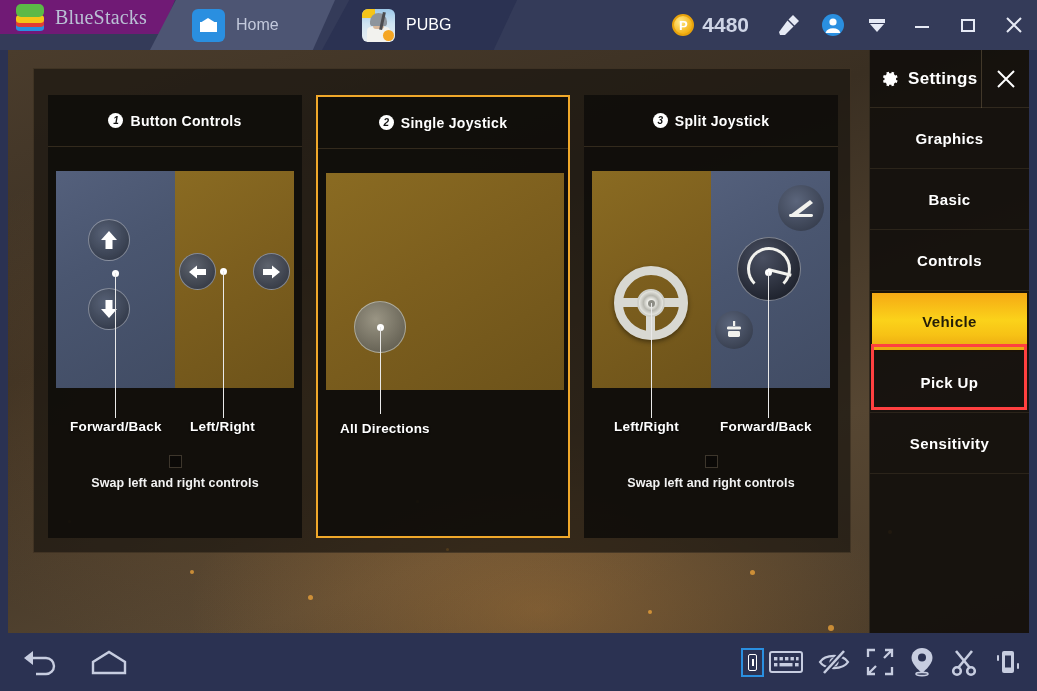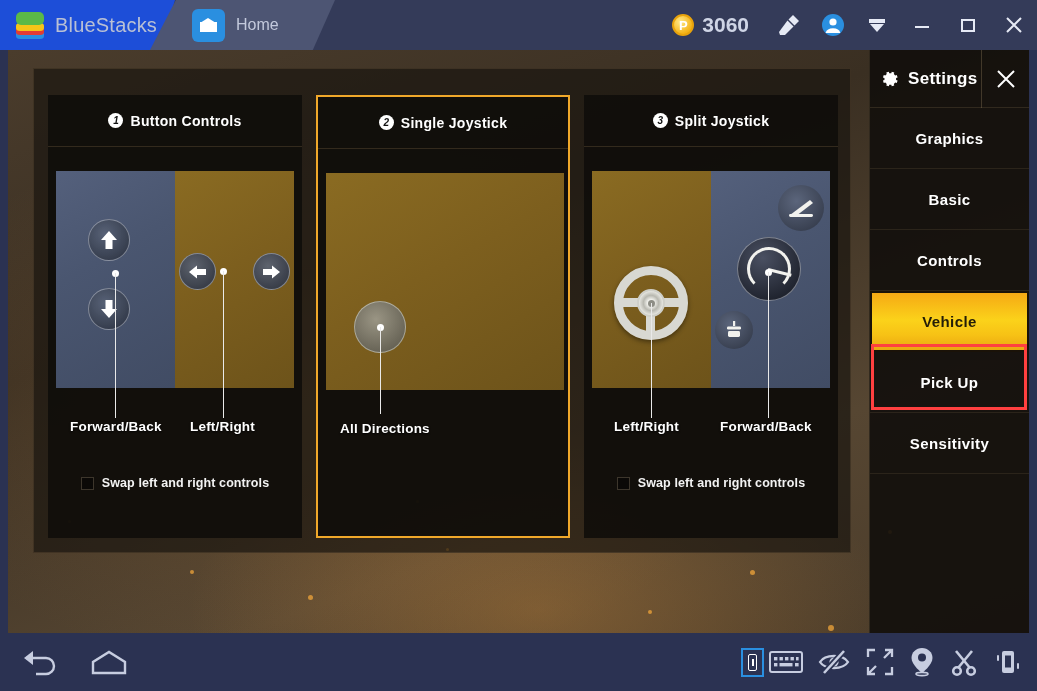--- a/index.html
+++ b/index.html
@@ -12,25 +12,26 @@
 
   
   .titlebar {
     position: absolute; top: 0; left: 0;
     width: 1037px; height: 50px;
     background: #343b59;
     display: flex; align-items: center;
   }
   .brand {
     position: absolute; left: 0; top: 0;
-    width: 175px; height: 50px;
-    background: #1d4ed8;
+    width: 175px; height: 34px;
+    background: #701a75;
     display: flex; align-items: center;
     padding-left: 16px;
     clip-path: polygon(0 0, 100% 0, 92% 100%, 0% 100%);
+    font-family: Liberation Serif, serif;
   }
   .bs-logo { width: 30px; height: 26px; position: relative; margin-right: 9px; flex: 0 0 auto;}
   .bs-layer { position: absolute; left: 0; width: 28px; height: 9px; border-radius: 4px/3px; }
   .bs-l1 { top: 0px;  background: #5bb947; height: 13px; border-radius: 5px; z-index: 4;}
   .bs-l2 { top: 11px; background: #f5c518; z-index: 3; height: 8px;}
   .bs-l3 { top: 15px; background: #e23c34; z-index: 2; height: 8px;}
   .bs-l4 { top: 19px; background: #2a8fe0; z-index: 1; height: 8px;}
   .brand-text { color: #b9c0d4; font-size: 20px; letter-spacing: .2px; }
 
   .tab {
@@ -156,21 +157,21 @@
   .leader { position:absolute; width:1px; background:#e9e9e9; }
   .leader-dot { position:absolute; width:7px;height:7px;border-radius:50%;background:#fff; }
 
   .cap {
     position:absolute; color:#fff; font-size: 13.5px; letter-spacing:.2px;
     font-family:"Liberation Sans", sans-serif; font-weight:600;
     text-shadow: 0 1px 2px rgba(0,0,0,.9);
   }
 
   .swap-row { position:absolute; bottom: 48px; left: 0; width: 100%;
-              display:flex; align-items:center; justify-content:center; gap: 8px; }
+              display:flex; align-items:center; justify-content:center; gap: 8px; flex-direction: column; }
   .chk { width: 13px; height: 13px; background:#0b0907; border:1px solid #3d362c; }
   .swap-label { color:#f2f2f2; font-size: 12.5px; font-weight:600; letter-spacing:.1px; }
 
   
   .wheel { position:absolute; width: 74px; height: 74px; }
   .wheel .rim {
     position:absolute; inset:0; border-radius:50%;
     border: 9px solid #d8d8d2; box-shadow: 0 2px 5px rgba(0,0,0,.45);
   }
   .wheel .spoke { position:absolute; background:#d8d8d2; }
@@ -274,25 +275,36 @@
     <span class="brand-text">BlueStacks</span>
   </div>
 
   <div class="tab tab-home">
     <div class="tab-icon home-icon">
       <div class="home-glyph"></div>
     </div>
     <span class="tab-label">Home</span>
   </div>
 
+  <div class="tab tab-pubg">
+    <div class="tab-icon pubg-icon">
+      <div class="tagtl"></div>
+      <div class="body"></div>
+      <div class="face"></div>
+      <div class="helm"></div>
+      <div class="gun"></div>
+      <div class="tagbr"></div>
+    </div>
+    <span class="tab-label">PUBG</span>
+  </div>
 
   <div class="tb-right">
     <div class="coin-wrap">
       <div class="coin">P</div>
-      <span class="coin-count">3060</span>
+      <span class="coin-count">4480</span>
     </div>
 
     <div class="tb-icon">
       <svg width="24" height="24" viewBox="0 0 24 24" fill="#e6eaf5">
         <path d="M16 2 L22 8 L17.5 12.5 L11.5 6.5 Z"></path>
         <path d="M10.5 7.5 L16.5 13.5 L8 22 L3 22 L2 19 Z"></path>
       </svg>
     </div>
 
     <div class="tb-icon">

